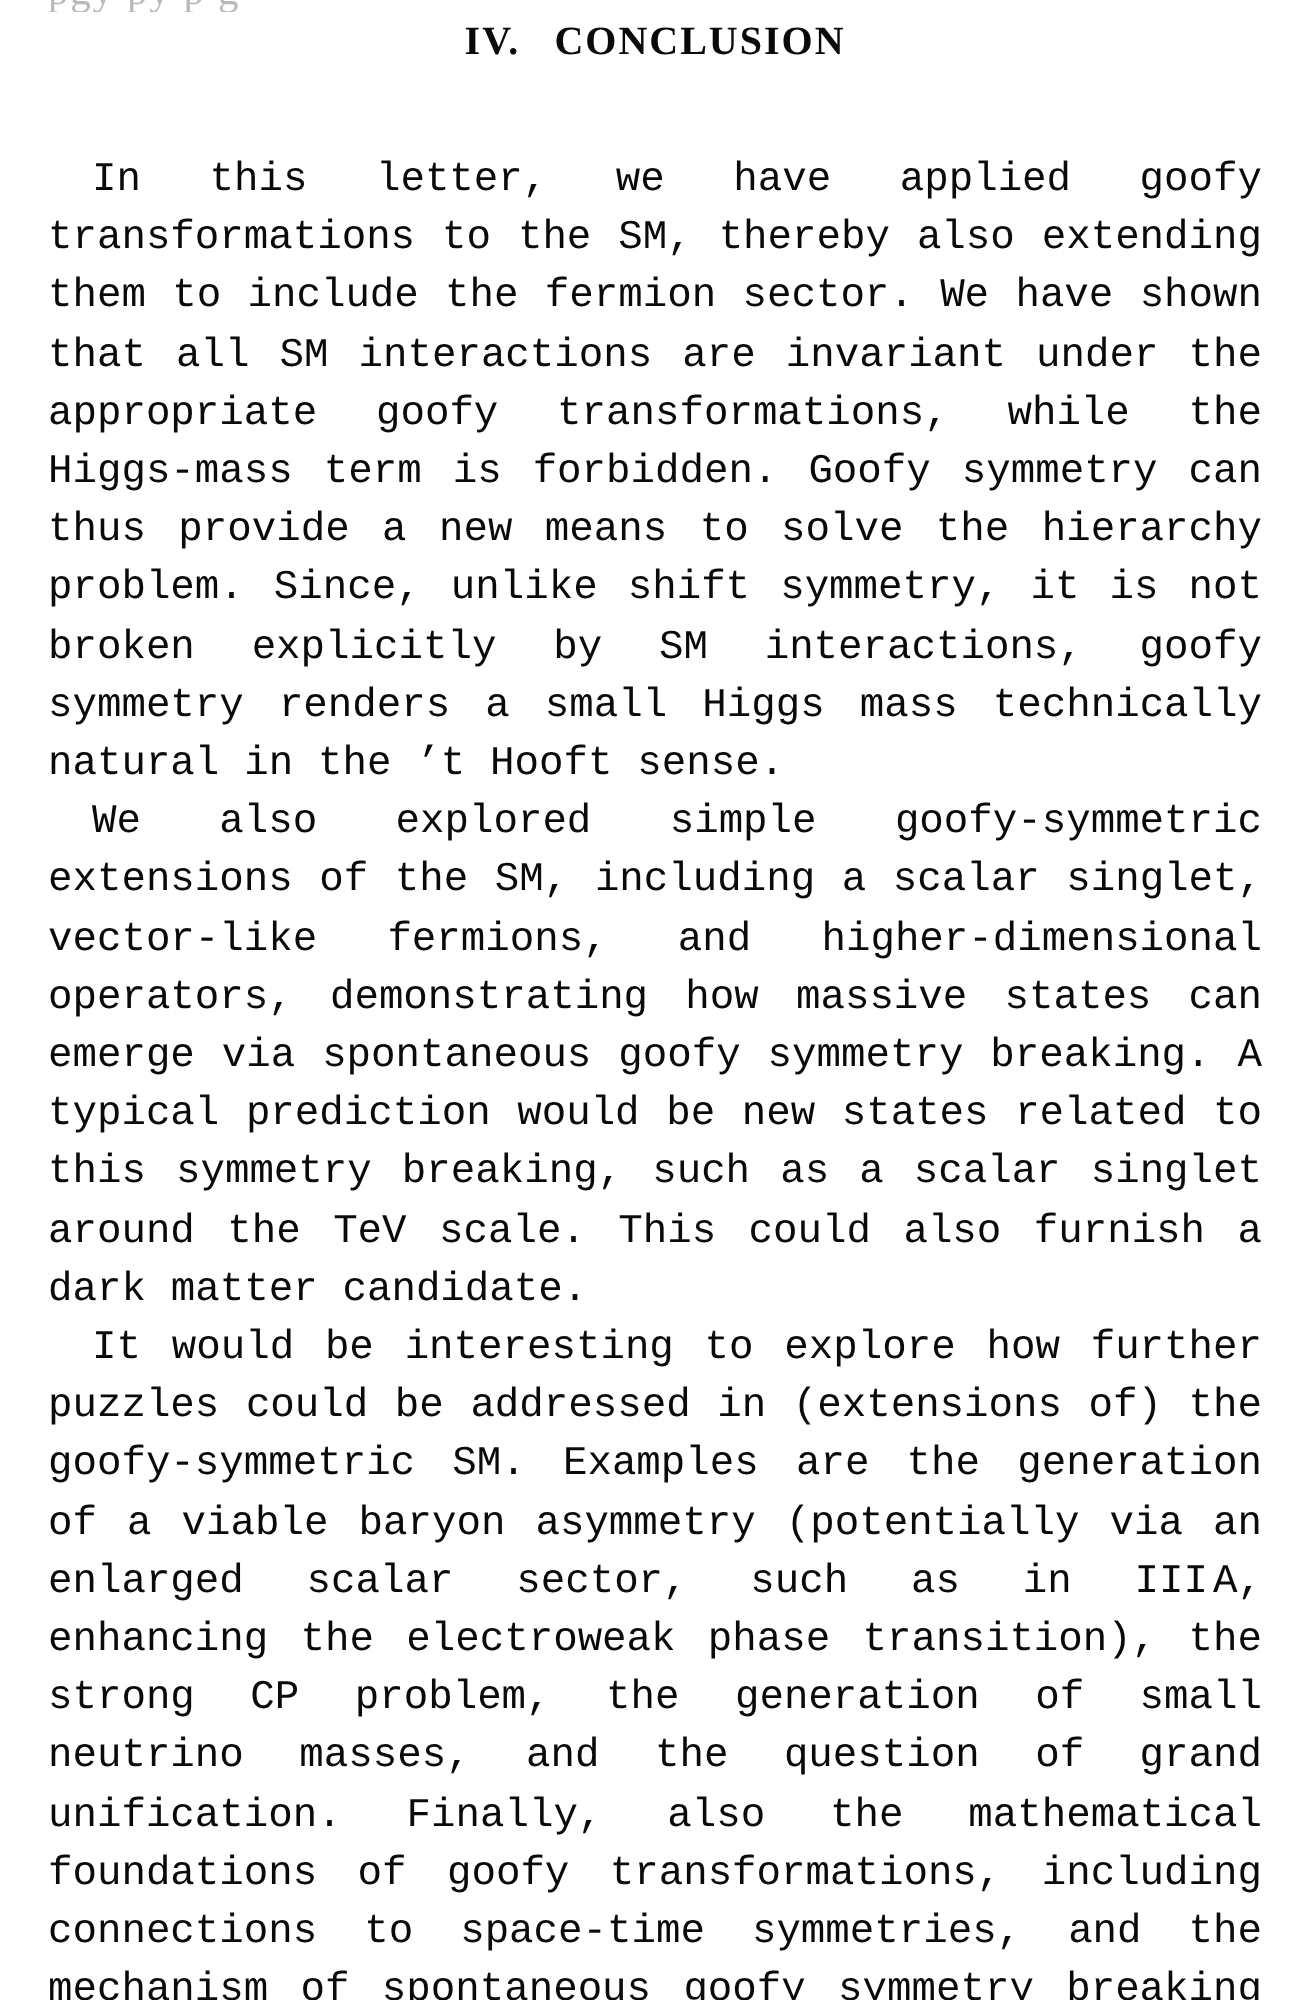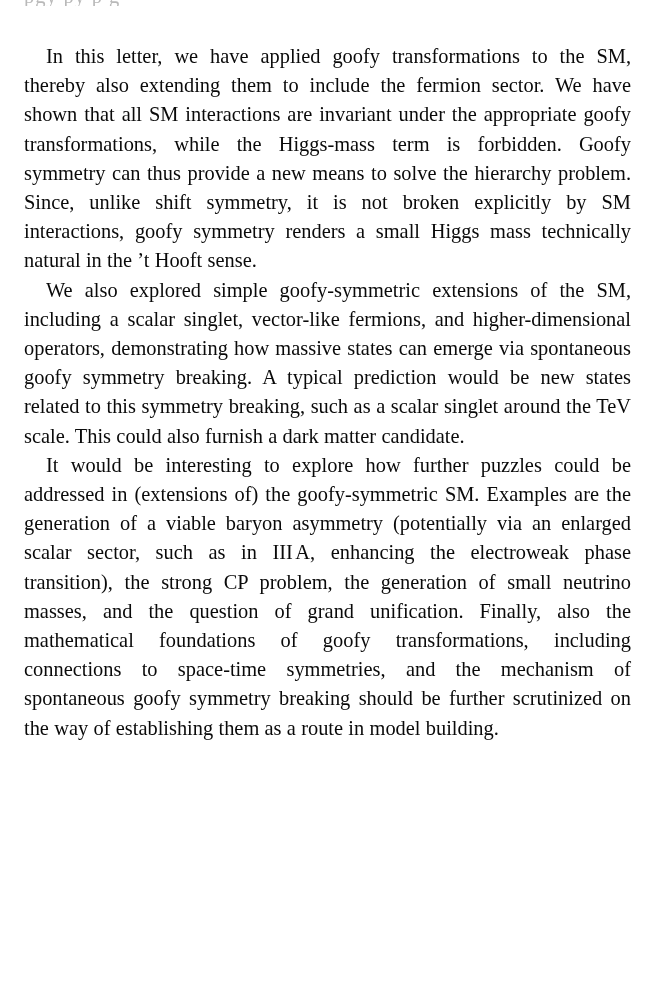--- a/index.html
+++ b/index.html
@@ -72,37 +72,41 @@
 
   p.para {
     margin: 0;
     text-align: justify;
     text-justify: inter-word;
     text-indent: 22px;
     font-size: 20.4px;
     line-height: 29.2px;
     word-spacing: 0.2px;
     hyphens: manual;
+    font-family: Liberation Mono, monospace;
   }
 
   
   .thinsp {
     display: inline-block;
     width: 2.5px;
   }
 </style>
 </head>
 <body>
 
 <div class="page">
 
   <div class="clipped-line-top">
     <span>pgy py p g</span>
   </div>
 
+  <h2 class="section-heading">
+    <span class="sec-num">IV.</span><span class="sec-gap"></span><span class="sec-title">CONCLUSION</span>
+  </h2>
 
   <div class="body-text">
 
     <p class="para">In this letter, we have applied goofy transformations to the SM, thereby also extending them to include the fermion sector. We have shown that all SM interactions are invariant under the appropriate goofy transformations, while the Higgs-mass term is forbidden. Goofy symmetry can thus provide a new means to solve the hierarchy problem. Since, unlike shift symmetry, it is not broken explicitly by SM interactions, goofy symmetry renders a small Higgs mass technically natural in the ’t Hooft sense.</p>
 
     <p class="para">We also explored simple goofy-symmetric extensions of the SM, including a scalar singlet, vector-like fermions, and higher-dimensional operators, demonstrating how massive states can emerge via spontaneous goofy symmetry breaking. A typical prediction would be new states related to this symmetry breaking, such as a scalar singlet around the TeV scale. This could also furnish a dark matter candidate.</p>
 
     <p class="para"><span>It would be interesting to explore how further puzzles could be addressed in (extensions of) the goofy-symmetric SM. Examples are the generation of a viable baryon asymmetry (potentially via an enlarged scalar sector, such as in III</span><span class="thinsp"></span><span>A</span><span>, enhancing the electroweak phase transition), the strong CP problem, the generation of small neutrino masses, and the question of grand unification. Finally, also the mathematical foundations of goofy transformations, including connections to space-time symmetries, and the mechanism of spontaneous goofy symmetry breaking should be further scrutinized on the way of establishing them as a route in model building.</span></p>
 
   </div>

